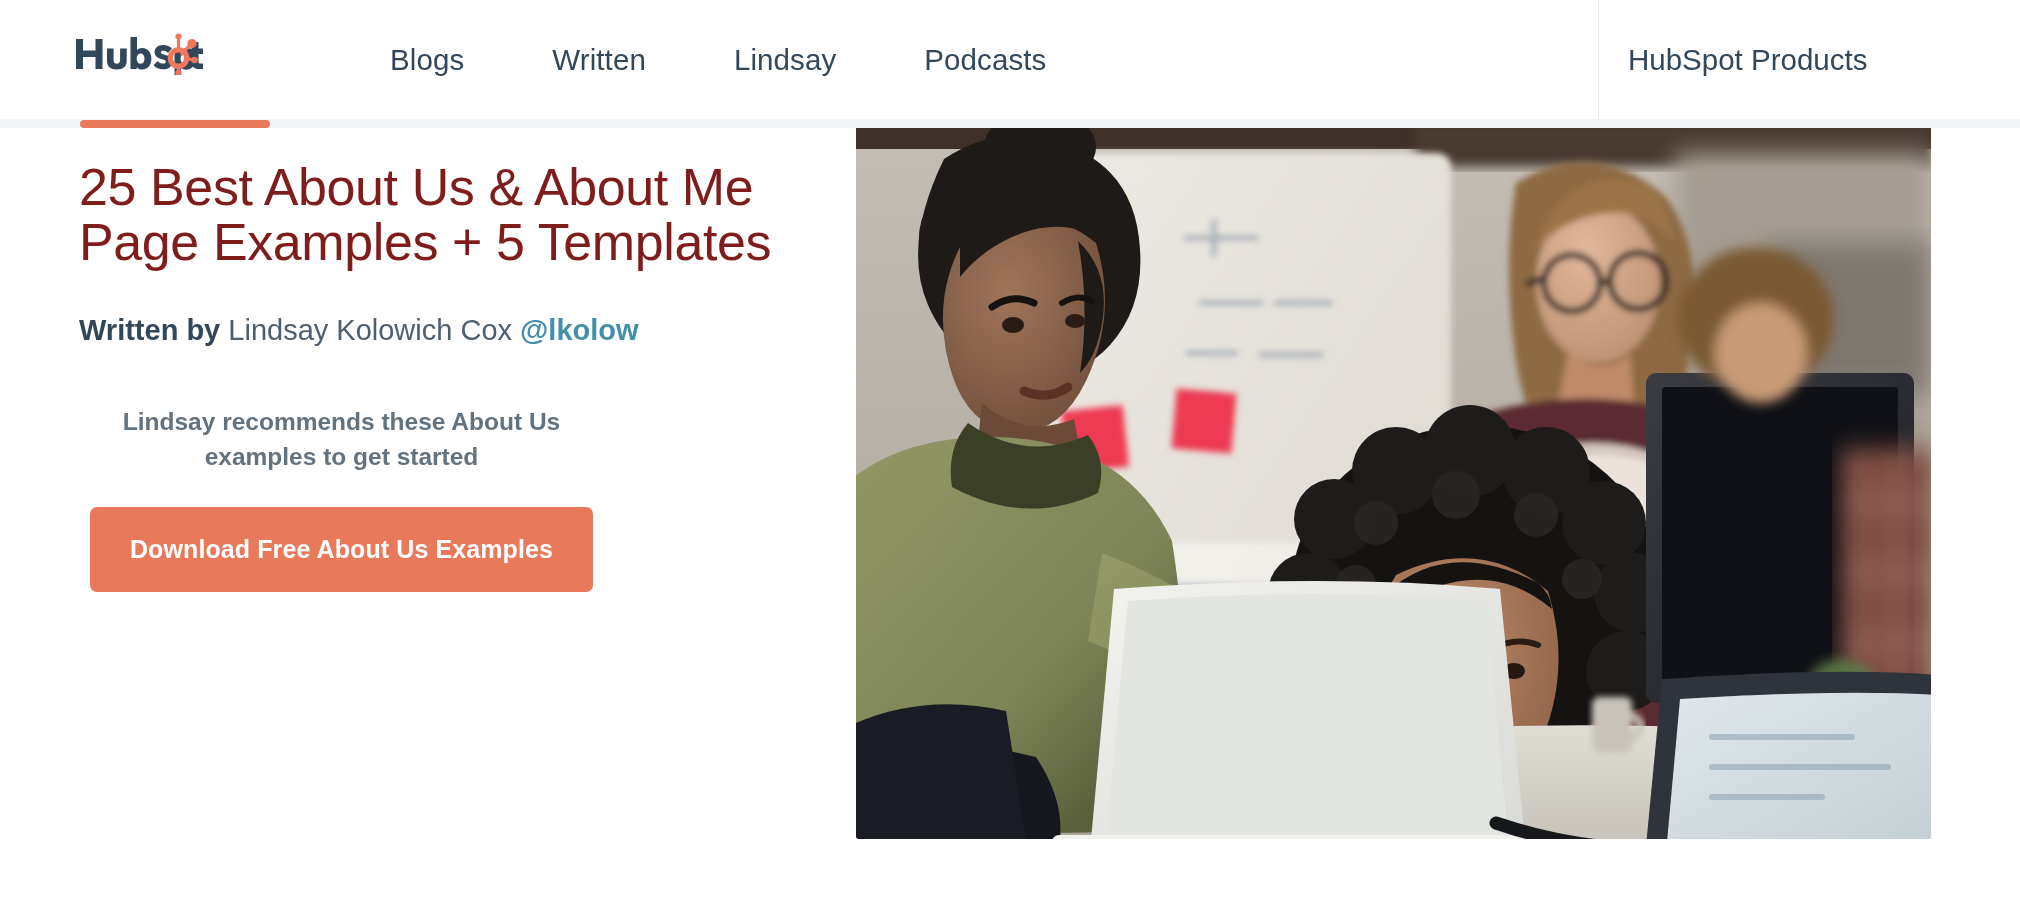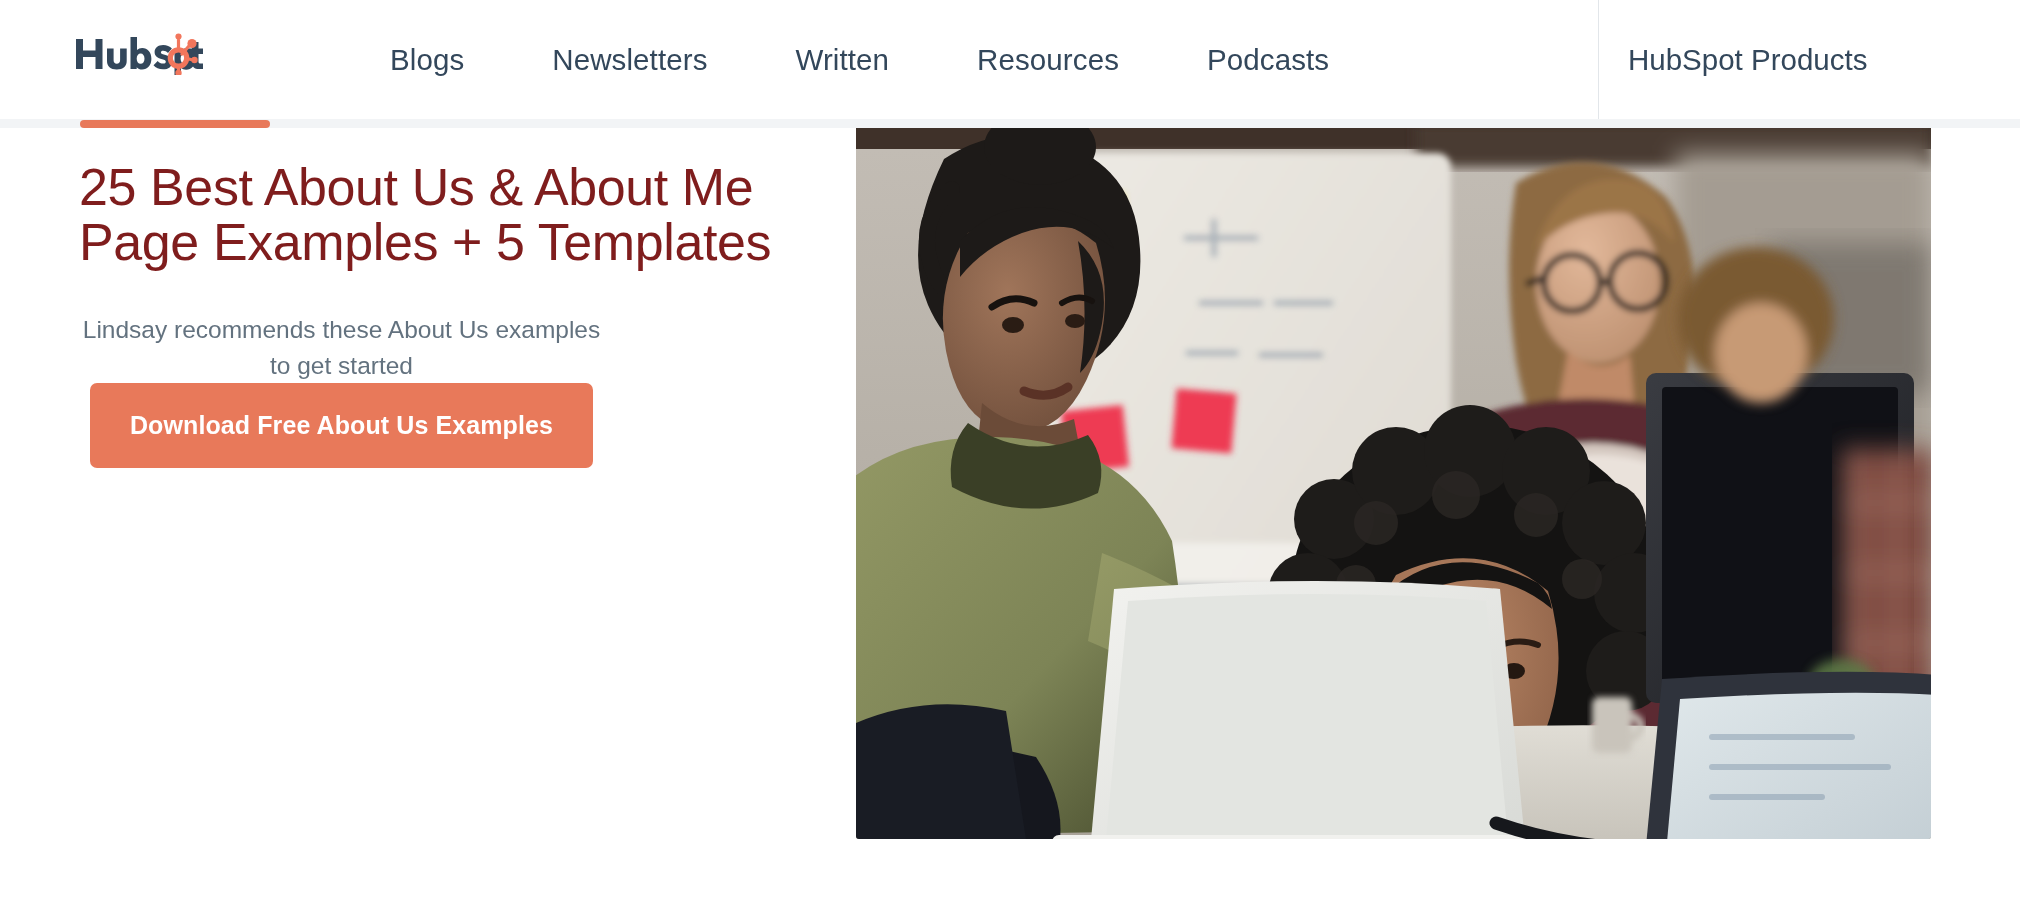--- a/index.html
+++ b/index.html
@@ -84,21 +84,21 @@
     font-size:29px; color:#33475b; line-height:1.3;
     margin-bottom:54px;
   }
   .byline .wb{ font-weight:700; color:#33475b; }
   .byline .author{ font-weight:400; color:#4d5e6f; }
   .byline .handle{ font-weight:700; color:#4190a8; cursor:pointer; }
 
   .recommend{
     width:525px; text-align:center;
     font-size:24.5px; line-height:1.45; color:#63727f;
-    font-weight:400; 
+    font-weight:700; margin-bottom:32px;
   }
 
   .cta-wrap{ width:525px; display:flex; justify-content:center; }
   .cta-button{
     display:inline-flex; align-items:center; justify-content:center;
     background:#e8795a; color:#ffffff;
     font-size:25px; font-weight:700; letter-spacing:0.1px;
     padding:0 40px; height:85px; border:none; border-radius:7px;
     cursor:pointer; white-space:nowrap;
   }
@@ -143,40 +143,44 @@
           <path d="M108 23 L115 15" stroke="#f2765c" stroke-width="3.4" stroke-linecap="round"></path>
           <path d="M104.5 18 L104.5 9" stroke="#f2765c" stroke-width="3.2" stroke-linecap="round"></path>
           <path d="M112.5 27.5 L118 28.7" stroke="#f2765c" stroke-width="3.2" stroke-linecap="round"></path>
           <path d="M104.5 35 L104.5 40" stroke="#f2765c" stroke-width="3.2" stroke-linecap="round"></path>
         </g>
       </svg>
     </a>
 
     <nav class="main-nav">
       <span class="nav-item">Blogs</span>
-      <span class="nav-item">Newsletters</span>
       <span class="nav-item">Written</span>
-      <span class="nav-item">Resources</span>
+      <span class="nav-item">Lindsay</span>
       <span class="nav-item">Podcasts</span>
     </nav>
 
     <div class="nav-divider"></div>
 
     <span class="products-link">HubSpot Products</span>
   </header>
   <div class="header-border"></div>
 
   <div class="progress-track"></div>
   <div class="progress-bar"></div>
 
   <div class="left-col">
 
 
     <h1 class="headline">25 Best About Us &amp; About Me Page Examples + 5 Templates</h1>
 
+    <div class="byline">
+      <span class="wb">Written by</span>
+      <span class="author">Lindsay Kolowich Cox</span>
+      <span class="handle">@lkolow</span>
+    </div>
 
     <p class="recommend">Lindsay recommends these About Us examples to get started</p>
 
     <div class="cta-wrap">
       <button class="cta-button">Download Free About Us Examples</button>
     </div>
   </div>
 
   <div class="hero">
     <svg viewBox="0 0 1075 716" preserveAspectRatio="xMidYMid slice">

